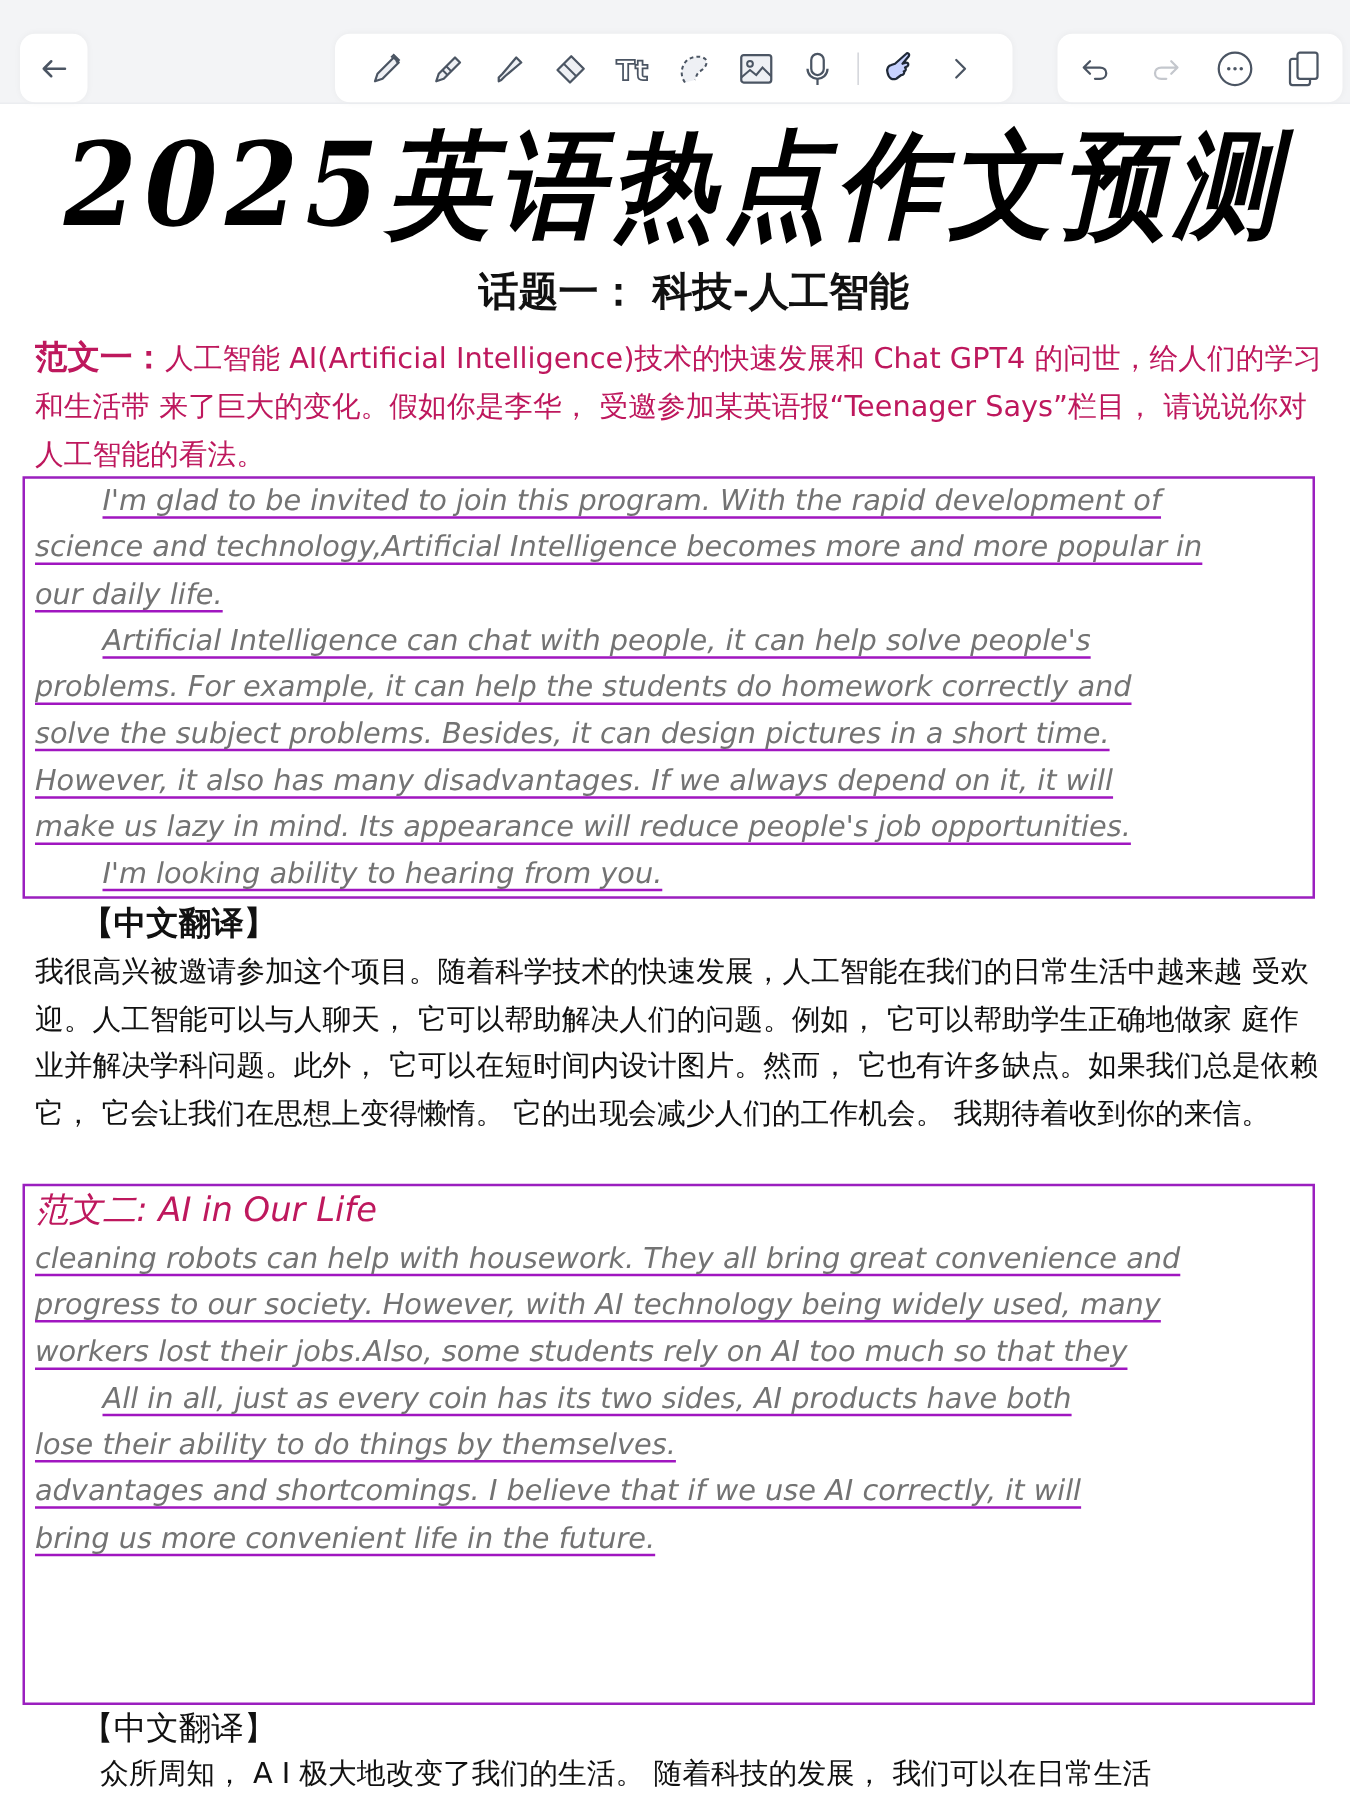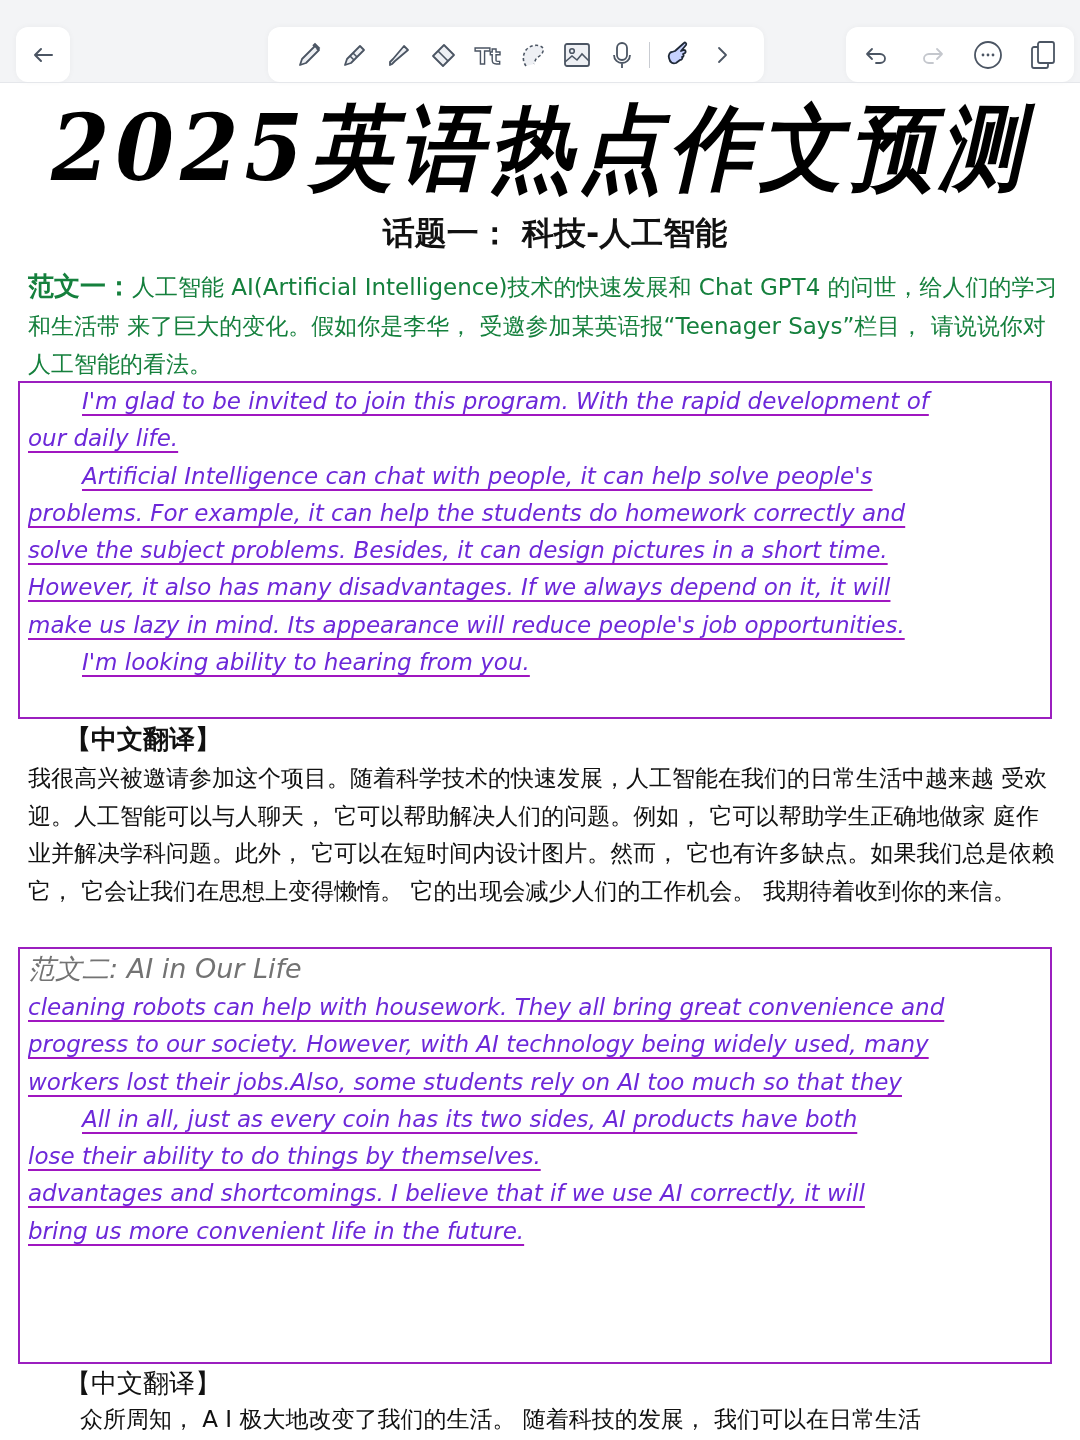--- a/index.html
+++ b/index.html
@@ -13,21 +13,21 @@
   .topbar {
     position: absolute; left: 0; top: 0; width: 1080px; height: 82px;
     background: #f3f4f6;
   }
   .panel {
     position: absolute; top: 27px; height: 55px; background: #ffffff;
     border-radius: 12px; display: flex; align-items: center;
     box-shadow: 0 0 6px rgba(0,0,0,0.04);
   }
   .back-panel { left: 16px; width: 54px; justify-content: center; }
-  .tools-panel { left: 268px; width: 496px; padding: 0 25px; box-sizing: border-box; justify-content: space-between; }
+  .tools-panel { left: 268px; width: 542px; padding: 0 25px; box-sizing: border-box; justify-content: space-between; }
   .right-panel { left: 846px; width: 228px; padding: 0 14px; box-sizing: border-box; justify-content: space-between; }
   .ico { width: 34px; height: 34px; display: flex; align-items: center; justify-content: center; cursor: pointer; }
   .ico svg { width: 30px; height: 30px; }
   .sep { width: 1px; height: 26px; background: #c9ccd2; }
   .page-edge {
     position: absolute; left: 0; top: 82px; width: 1080px; height: 1px; background: #e5e7eb;
   }
   
   .doc { position: absolute; left: 0; top: 83px; width: 1080px; }
   .big-title {
@@ -35,41 +35,41 @@
     font-family: "DejaVu Serif", serif; font-weight: bold; font-style: italic;
     font-size: 84px; letter-spacing: 6px; line-height: 110px; color: #000;
     white-space: nowrap; text-align: center; transform: scaleY(1.1);
   }
   .subtitle {
     position: absolute; left: 0; top: 128px; width: 1110px; text-align: center;
     font-size: 32px; font-weight: bold; line-height: 44px;
   }
   .prompt {
     position: absolute; left: 28px; top: 184px; width: 1030px;
-    font-size: 23px; line-height: 38.5px; color: #15803d;
+    font-size: 23px; line-height: 38.5px; color: #be185d;
   }
   .prompt .lbl { font-weight: bold; font-size: 26px; }
   .essay-box {
     position: absolute; left: 18px; width: 1034px; box-sizing: border-box;
     border: 2px solid #9b1fbf; padding: 0 8px;
   }
   .essay-box.one { top: 298px; height: 338px; }
   .essay-box.two { top: 864px; height: 417px; }
   .hw {
     font-family: "DejaVu Sans", sans-serif; font-style: italic;
-    color: #6d28d9; font-size: 23px; line-height: 37.3px;
+    color: #737373; font-size: 23px; line-height: 37.3px;
     text-decoration: underline; text-decoration-color: #a016c0;
     text-underline-offset: 5px; text-decoration-thickness: 2px;
     margin: 0;
   }
   .hw .indent { display: inline-block; width: 54px; }
   .essay-box.one .hw { padding-top: 0px; }
   .essay-title {
     font-family: "DejaVu Sans", sans-serif; font-style: italic;
-    color: #737373; font-size: 27px; line-height: 40px; margin: 0;
+    color: #be185d; font-size: 27px; line-height: 40px; margin: 0;
   }
   .trans-label {
     position: absolute; left: 34px; font-size: 26px; line-height: 36px; margin-left: 31px;
   }
   .trans-label.one { top: 638px; font-weight: bold; }
   .trans-label.two { top: 1282px; }
   .trans-text {
     position: absolute; left: 28px; width: 1030px; font-size: 23px; line-height: 37.5px; margin: 0;
   }
   .trans-text.one { top: 677px; }
@@ -179,20 +179,21 @@
 <div class="doc">
   <div class="big-title">2025英语热点作文预测</div>
   <div class="subtitle">话题一： 科技-人工智能</div>
 
   <div class="prompt">
     <span class="lbl">范文一：</span><span>人工智能 AI(Artificial Intelligence)技术的快速发展和 Chat GPT4 的问世，给人们的学习和生活带 来了巨大的变化。假如你是李华， 受邀参加某英语报“Teenager Says”栏目， 请说说你对人工智能的看法。</span>
   </div>
 
   <div class="essay-box one">
     <p class="hw"><span class="indent"></span><span>I'm glad to be invited to join this program. With the rapid development of</span></p>
+    <p class="hw">science and technology,Artificial Intelligence becomes more and more popular in</p>
     <p class="hw">our daily life.</p>
     <p class="hw"><span class="indent"></span><span>Artificial Intelligence can chat with people, it can help solve people's</span></p>
     <p class="hw">problems. For example, it can help the students do homework correctly and</p>
     <p class="hw">solve the subject problems. Besides, it can design pictures in a short time.</p>
     <p class="hw">However, it also has many  disadvantages. If we always depend on it, it will</p>
     <p class="hw">make us lazy in mind. Its appearance will reduce people's job opportunities.</p>
     <p class="hw"><span class="indent"></span><span>I'm looking ability to hearing  from you.</span></p>
   </div>
 
   <div class="trans-label one">【中文翻译】</div>

